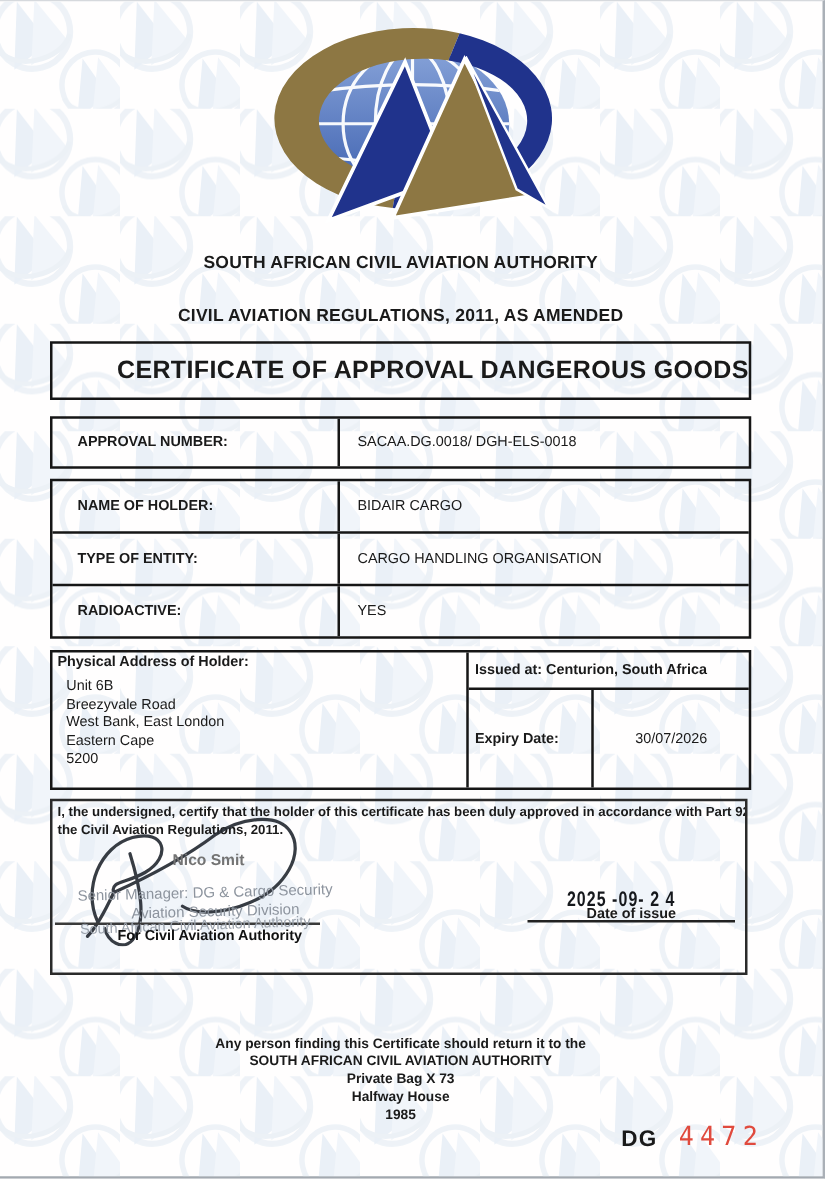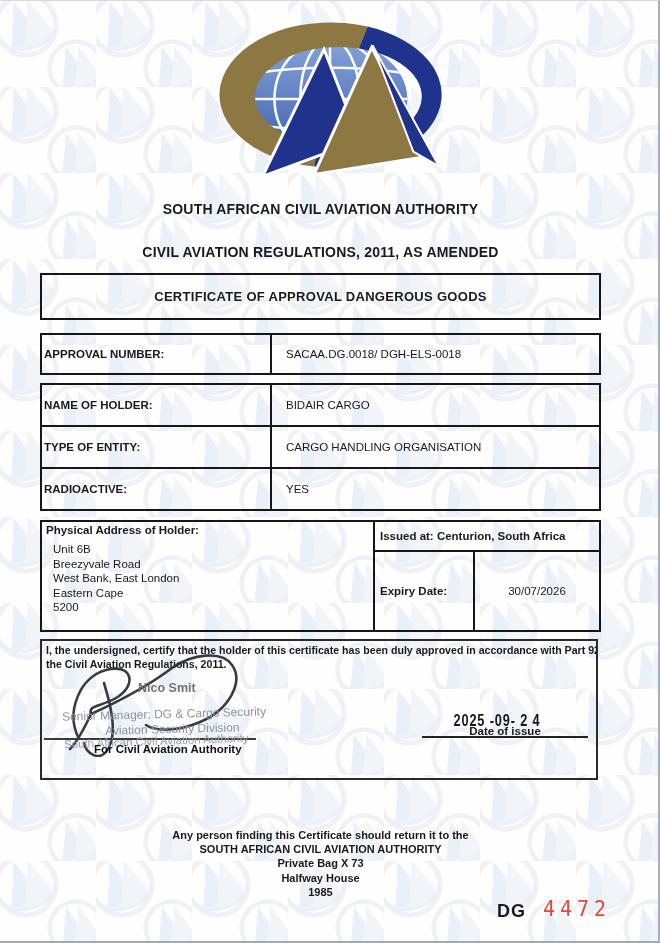--- a/index.html
+++ b/index.html
@@ -13,27 +13,27 @@
   .content { position:absolute; inset:0; z-index:1;border-radius:30px; }
 
   .logo { position:absolute; left:211px; top:14px; width:238px; height:168px; }
 
   .h-authority { position:absolute; left:40px; top:200px; width:561px; text-align:center;
     font-size:14px; font-weight:bold; letter-spacing:.2px; }
   .h-regulations { position:absolute; left:40px; top:243px; width:561px; text-align:center;
     font-size:14px; font-weight:bold; letter-spacing:.2px; }
 
   .title-box { position:absolute; left:40px; top:272px; width:561px; height:47px;
-    border:2px solid #161616; box-sizing:border-box; display:flex; align-items:center; justify-content:center;
-    font-size:13px; font-weight:bold; letter-spacing:.3px; }
+    border:2px solid #161616; box-sizing:border-box; display:flex; align-items:center; justify-content:flex-end;
+    font-size:20px; font-weight:bold; letter-spacing:.3px; }
 
   .row-box { position:absolute; left:40px; width:561px; border:2px solid #161616; box-sizing:border-box; }
   .approval-row { top:332px; height:42px; display:flex; }
   .cell-label { width:230px; border-right:2px solid #161616; box-sizing:border-box;
-    display:flex; align-items:center; padding-left:2px; font-weight:bold; font-size:11.5px; }
+    display:flex; align-items:center; padding-left:20px; font-weight:bold; font-size:11.5px; }
   .cell-value { flex:1; display:flex; align-items:center; padding-left:14px; font-size:11.5px; }
 
   .holder-table { top:382px; }
   .holder-row { display:flex; height:40px; border-bottom:2px solid #161616; }
   .holder-row:last-child { border-bottom:none; }
 
   .address-table { top:519px; height:112px; display:flex; }
   .address-left { width:333px; border-right:2px solid #161616; box-sizing:border-box; padding:2px 0 12px 4px; }
   .address-label { font-weight:bold; font-size:11.5px; }
   .address-lines { margin-top:6px; margin-left:7px; font-size:11.5px; line-height:14.6px; }

